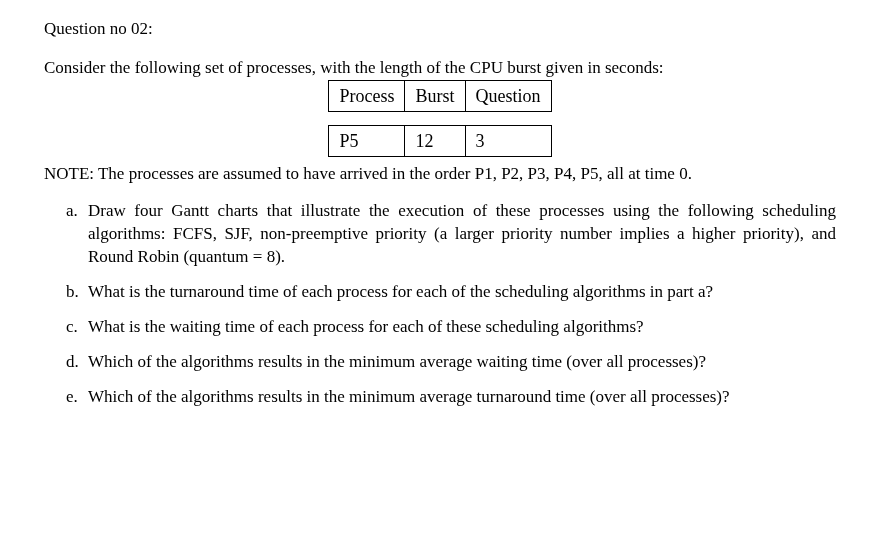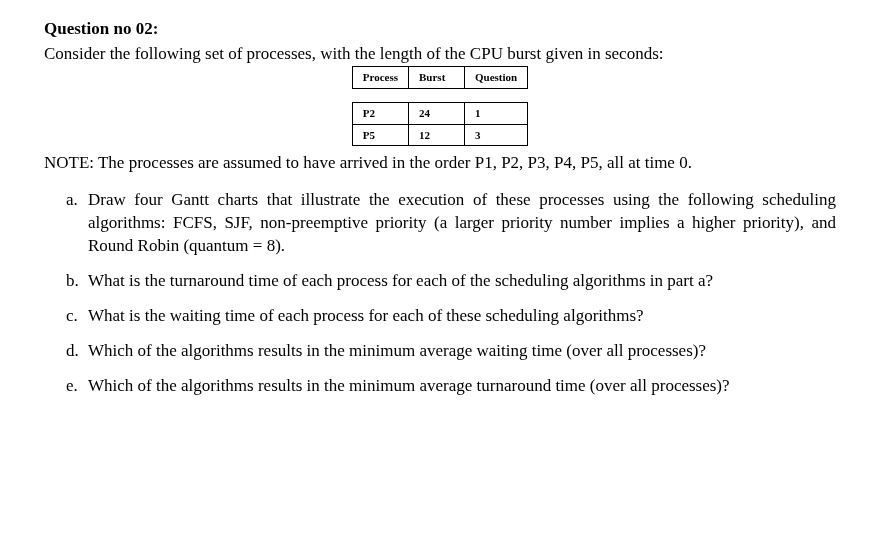--- a/index.html
+++ b/index.html
@@ -6,32 +6,32 @@
     body {
       font-family: "Times New Roman", Times, serif;
       font-size: 17px;
       color: #000;
       background: #fff;
       width: 880px;
       height: 558px;
       padding: 18px 44px;
       line-height: 1.35;
     }
-    .title { font-weight: bold; margin-bottom: 2px; }
+    .title { font-weight: normal; margin-bottom: 16px; }
     .intro { margin-bottom: 0; }
     table {
       border-collapse: collapse;
       margin: 0 auto 6px auto;
     }
     th, td {
       border: 1px solid #000;
       padding: 3px 10px;
       text-align: left;
-      font-weight: bold;
-      font-size: 11px;
+      font-weight: normal;
+      font-size: 18px;
       min-width: 56px;
     }
     .spacer-row td { border: none; height: 14px; padding: 0; }
     .note { margin-bottom: 14px; }
     .note-label { font-weight: normal; }
     .qlist { padding-left: 44px; }
     .qitem { margin-bottom: 12px; text-align: justify; position: relative; padding-left: 0; }
     .qitem .marker { position: absolute; left: -22px; }
     .bold { font-weight: normal; }
   </style>
@@ -46,25 +46,20 @@
       <tr>
     <th>Process</th>
     <th>Burst</th>
     <th>Question</th>
   </tr>
   <tr class="spacer-row">
         <td></td>
         <td></td>
         <td></td>
       </tr>
-  <tr>
-    <td>P2</td>
-    <td>24</td>
-    <td>1</td>
-  </tr>
   <tr>
     <td>P5</td>
     <td>12</td>
     <td>3</td>
   </tr>
 </tbody>
   </table>
 
 <div class="note">
   <span class="note-label">NOTE:</span><span> The processes are assumed to have arrived in the order P1, P2, P3, P4, P5, all at time 0.</span>

